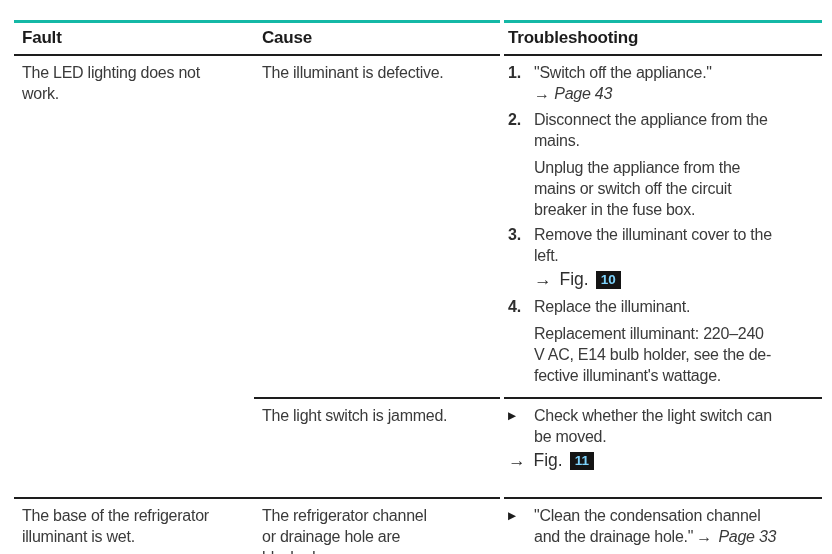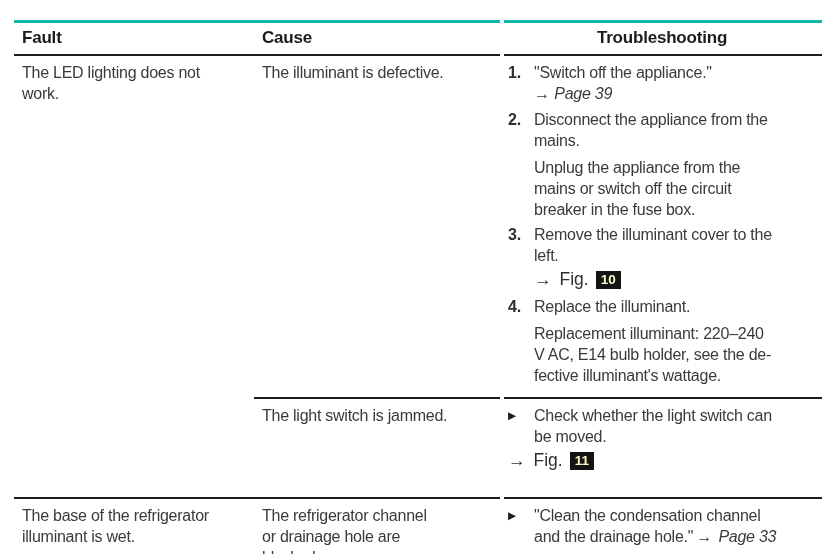--- a/index.html
+++ b/index.html
@@ -21,21 +21,21 @@
   col.c1{width:240px;}
   col.c2{width:245px;}
   col.c3{width:323px;}
   th{
     text-align:left;vertical-align:top;
     font-size:17px;font-weight:700;color:#1c1c1c;
     letter-spacing:-0.2px;
     padding:5px 6px 6px 8px;
     border-bottom:2.5px solid #1d1d1d;
   }
-  th.th3{padding-left:9px;text-align:center;}
+  th.th3{padding-left:9px;}
   td{
     vertical-align:top;
     font-size:16px;line-height:21px;
     letter-spacing:-0.25px;
     padding:6px 6px 11px 8px;
   }
   td.t3{padding-left:9px;padding-right:4px;}
   tr.subrow td{border-top:2px solid #1d1d1d;padding-bottom:24px;}
   tr.lastrow td{border-top:2px solid #1d1d1d;padding-bottom:5px;}
   .pre{white-space:pre-line;}
@@ -44,21 +44,21 @@
   .step:last-child{margin-bottom:0;}
   .stepnum{flex:0 0 26px;font-weight:700;color:#2e2e2e;}
   .stepbody{flex:1 1 auto;}
   .refline{margin:0 0 1px 0;}
   .italic{font-style:italic;}
   .arrow{letter-spacing:0;}
   .para{margin-top:6px;}
   .figline{margin:3px 0 2px 0;font-size:17.5px;letter-spacing:0;color:#2e2e2e;}
   .figlabel{margin:0 7px 0 8px;}
   .figbadge{
-    display:inline-block;background:#141414;color:#fef9c3;
+    display:inline-block;background:#141414;color:#7dd3fc;
     font-weight:700;font-size:13.5px;line-height:16px;
     padding:1px 5px 1px 5px;vertical-align:1px;
   }
   
   .bulletitem{display:flex;}
   .bullet{flex:0 0 26px;font-size:10.5px;line-height:21px;color:#1d1d1d;}
   .bulletbody{flex:1 1 auto;}
   .figline.outdent{margin-left:0;}
   .inlineref .arrow{margin:0 2px 0 3px;}
   
@@ -88,21 +88,21 @@
       <tr>
         <td rowspan="2" class="pre">The LED lighting does not
 work.</td>
         <td class="pre">The illuminant is defective.</td>
         <td class="t3">
 
           <div class="step">
             <span class="stepnum">1.</span>
             <span class="stepbody">
               <span class="pre">"Switch off the appliance."</span>
-              <div class="refline"><span class="arrow">→</span> <span class="italic">Page 39</span></div>
+              <div class="refline"><span class="arrow">→</span> <span class="italic">Page 43</span></div>
             </span>
           </div>
 
           <div class="step">
             <span class="stepnum">2.</span>
             <span class="stepbody">
               <span class="pre">Disconnect the appliance from the
 mains.</span>
               <div class="para pre">Unplug the appliance from the
 mains or switch off the circuit

